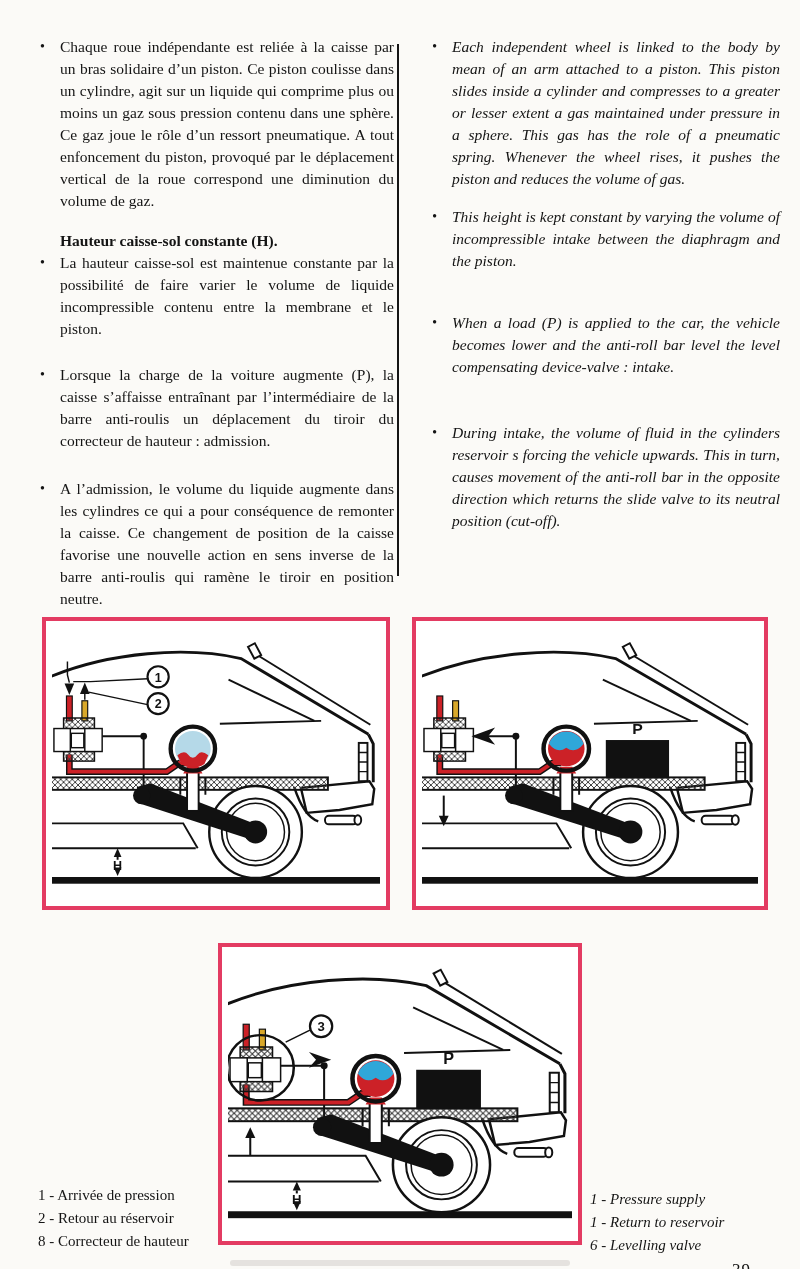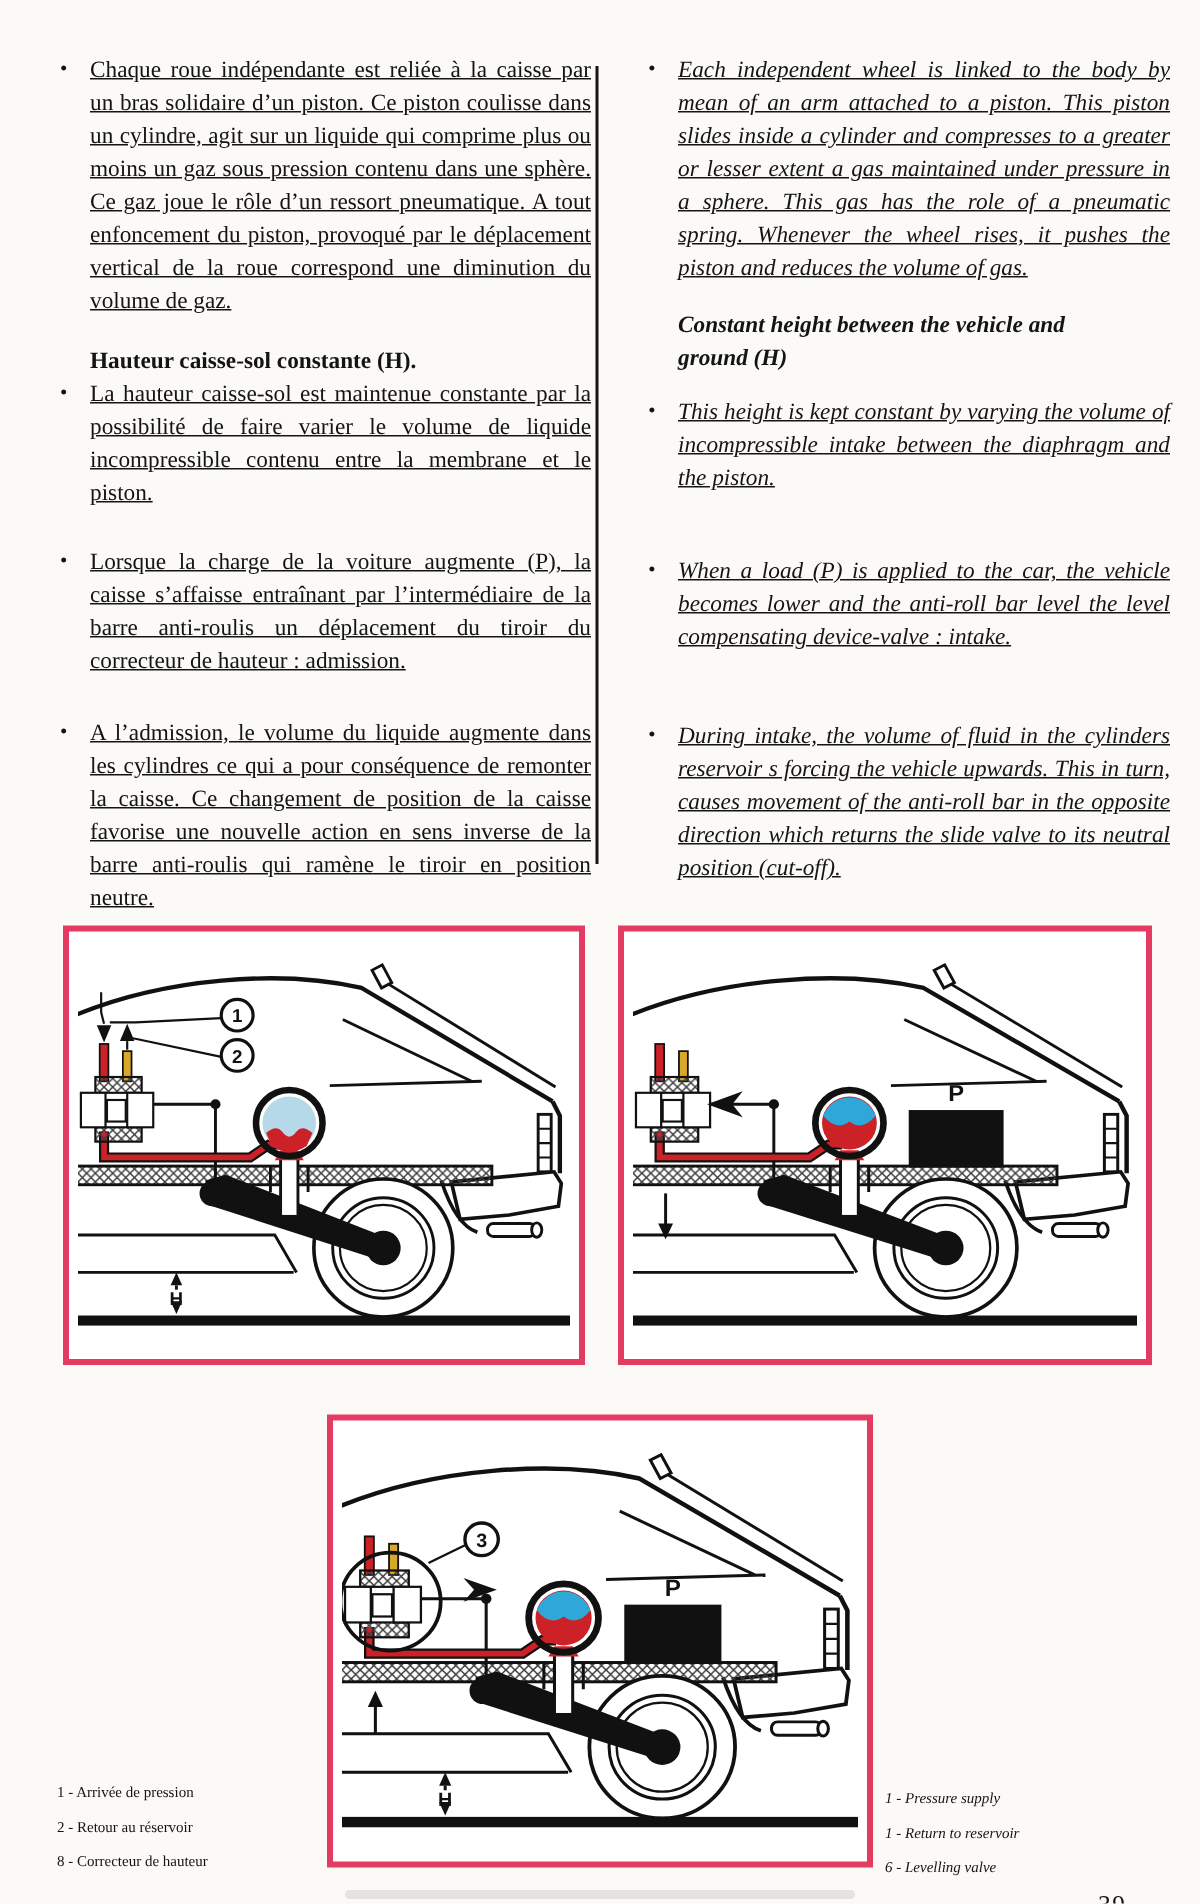--- a/index.html
+++ b/index.html
@@ -8,41 +8,41 @@
     background:#fbfaf7;color:#141414;
     font-family:"Liberation Serif", serif;
   }
   
   .col{position:absolute;top:36px;font-size:15.5px;line-height:22px;}
   .col-left{left:40px;width:354px;}
   .col-right{left:432px;width:348px;font-style:italic;}
   .col-divider{position:absolute;left:397px;top:44px;width:2px;height:532px;background:#151515;}
   .bullet-para{display:flex;text-align:justify;}
   .bullet-para .bullet{width:20px;flex:0 0 20px;font-size:14px;}
-  .bullet-para .ptext{flex:1;text-decoration:underline;}
+  .bullet-para .ptext{flex:1;}
   .col-left .p1{margin-bottom:18px;}
   .col-left h3{font-size:15.5px;margin:0 0 0 20px;font-weight:bold;}
   .col-left .p2{margin-bottom:24px;}
   .col-left .p3{margin-bottom:26px;}
   .col-right .p1{margin-bottom:16px;}
   .col-right h3{font-size:15.5px;margin:0 0 14px 20px;font-weight:bold;font-style:italic;width:300px;}
   .col-right .p2{margin-bottom:40px;}
   .col-right .p3{margin-bottom:44px;}
   
   .diagram{
     position:absolute;background:#fff;border:4px solid #e33b62;
     box-sizing:border-box;padding:6px;
   }
   #diagram1{left:42px;top:617px;width:348px;height:293px;}
   #diagram2{left:412px;top:617px;width:356px;height:293px;}
   #diagram3{left:218px;top:943px;width:364px;height:302px;}
   .diagram svg{display:block;width:100%;height:100%;}
   .dlabel{font-family:"Liberation Sans",sans-serif;font-weight:bold;fill:#111;}
   
-  .legend{position:absolute;font-size:10px;line-height:23px;}
+  .legend{position:absolute;font-size:15px;line-height:23px;}
   .legend-fr{left:38px;top:1184px;}
   .legend-en{left:590px;top:1188px;font-style:italic;}
   .page-number{position:absolute;left:732px;top:1260px;font-size:17px;letter-spacing:1px;}
   .scan-smudge{position:absolute;left:230px;top:1260px;width:340px;height:6px;
     background:#c9c6c0;opacity:.45;border-radius:3px;}
   .defs-holder{position:absolute;width:0;height:0;overflow:hidden;}
 </style>
 </head>
 <body>
 
@@ -140,21 +140,20 @@
   </div>
 </div>
 
 <div class="col-divider"></div>
 
 <div class="col col-right">
   <div class="bullet-para p1">
     <span class="bullet">•</span>
     <span class="ptext">Each independent wheel is linked to the body by mean of an arm attached to a piston. This piston slides inside a cylinder and compresses to a greater or lesser extent a gas maintained under pressure in a sphere. This gas has the role of a pneumatic spring. Whenever the wheel rises, it pushes the piston and reduces the volume of gas.</span>
   </div>
-  <h3>Constant height between the vehicle and ground (H)</h3>
   <div class="bullet-para p2">
     <span class="bullet">•</span>
     <span class="ptext">This height is kept constant by varying the volume of incompressible intake between the diaphragm and the piston.</span>
   </div>
   <div class="bullet-para p3">
     <span class="bullet">•</span>
     <span class="ptext">When a load (P) is applied to the car, the vehicle becomes lower and the anti-roll bar level the level compensating device-valve : intake.</span>
   </div>
   <div class="bullet-para p4">
     <span class="bullet">•</span>

